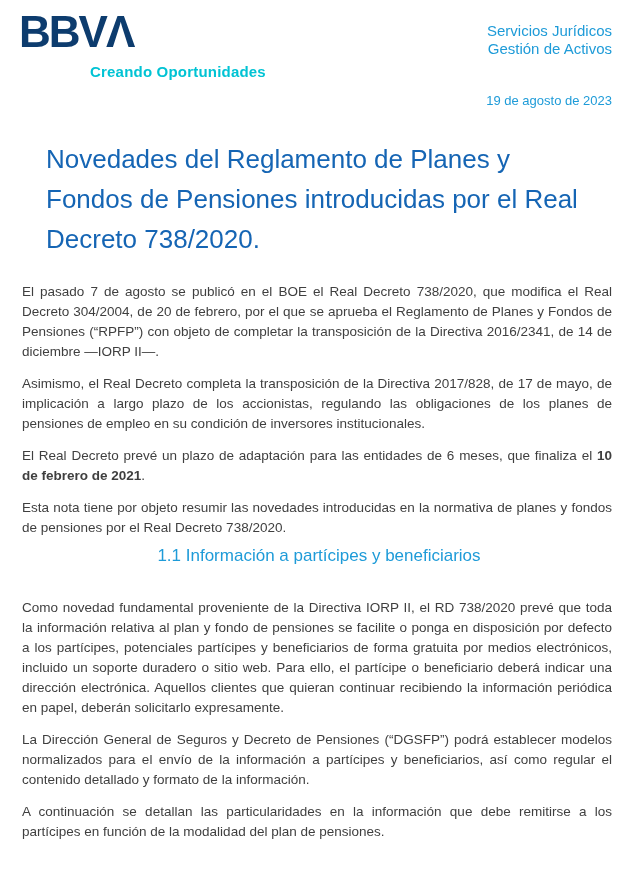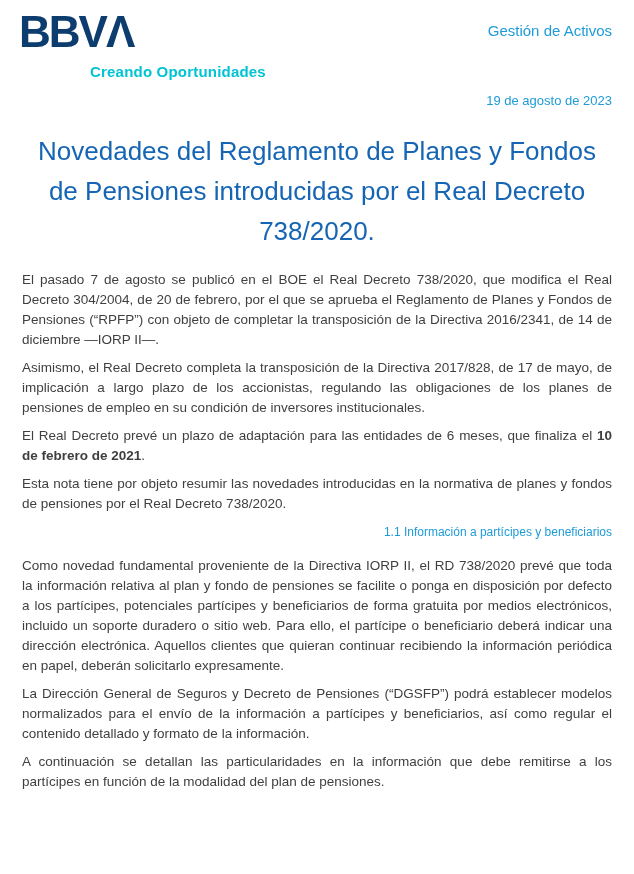--- a/index.html
+++ b/index.html
@@ -58,73 +58,73 @@
     font-size: 13px;
     color: #1e9bd8;
   }
 
   
   .title {
     position: absolute;
     top: 123px;
     left: 30px;
     right: 30px;
-    margin: 8px;
-    text-align: center;
+    margin: 16px;
     font-size: 26px;
     line-height: 40px;
     font-weight: 400;
     color: #1565b4;
   }
 
   
   .content {
     position: absolute;
     top: 270px;
     left: 22px;
     right: 22px;
     font-size: 13.5px;
     line-height: 20px;
     color: #3f3f3f;
     text-align: justify;
   }
   .content p {
-    margin: 0 0 8px 0;
+    margin: 12px 0 8px 0;
   }
   .content p strong {
     font-weight: 700;
     color: #3f3f3f;
   }
   .sec {
     margin: 16px 0 8px 0;
     font-size: 13.5px;
     line-height: 20px;
     font-weight: 700;
     color: #1973b8;
     text-align: justify;
   }
   .sub {
-    margin: 8px 0 14px 0;
+    margin: 8px 0 32px 0;
     padding-left: 4px;
-    font-size: 12px;
+    font-size: 17px;
     line-height: 20px;
     font-weight: 400;
     color: #1e9bd8;
-    text-align: right;
+    text-align: center;
   }
 </style>
 </head>
 <body>
 
 <div class="page">
 
   <header>
     <div class="logo">BBVΛ</div>
     <div class="tagline">Creando Oportunidades</div>
     <div class="dept">
+      <div>Servicios Jurídicos</div>
       <div>Gestión de Activos</div>
     </div>
     <div class="date">19 de agosto de 2023</div>
   </header>
 
   <h1 class="title">Novedades del Reglamento de Planes y Fondos de Pensiones introducidas por el Real Decreto 738/2020.</h1>
 
   <main class="content">
 
     <p>El pasado 7 de agosto se publicó en el BOE el Real Decreto 738/2020, que modifica el Real Decreto 304/2004, de 20 de febrero, por el que se aprueba el Reglamento de Planes y Fondos de Pensiones (“RPFP”) con objeto de completar la transposición de la Directiva 2016/2341, de 14 de diciembre —IORP II—.</p>

